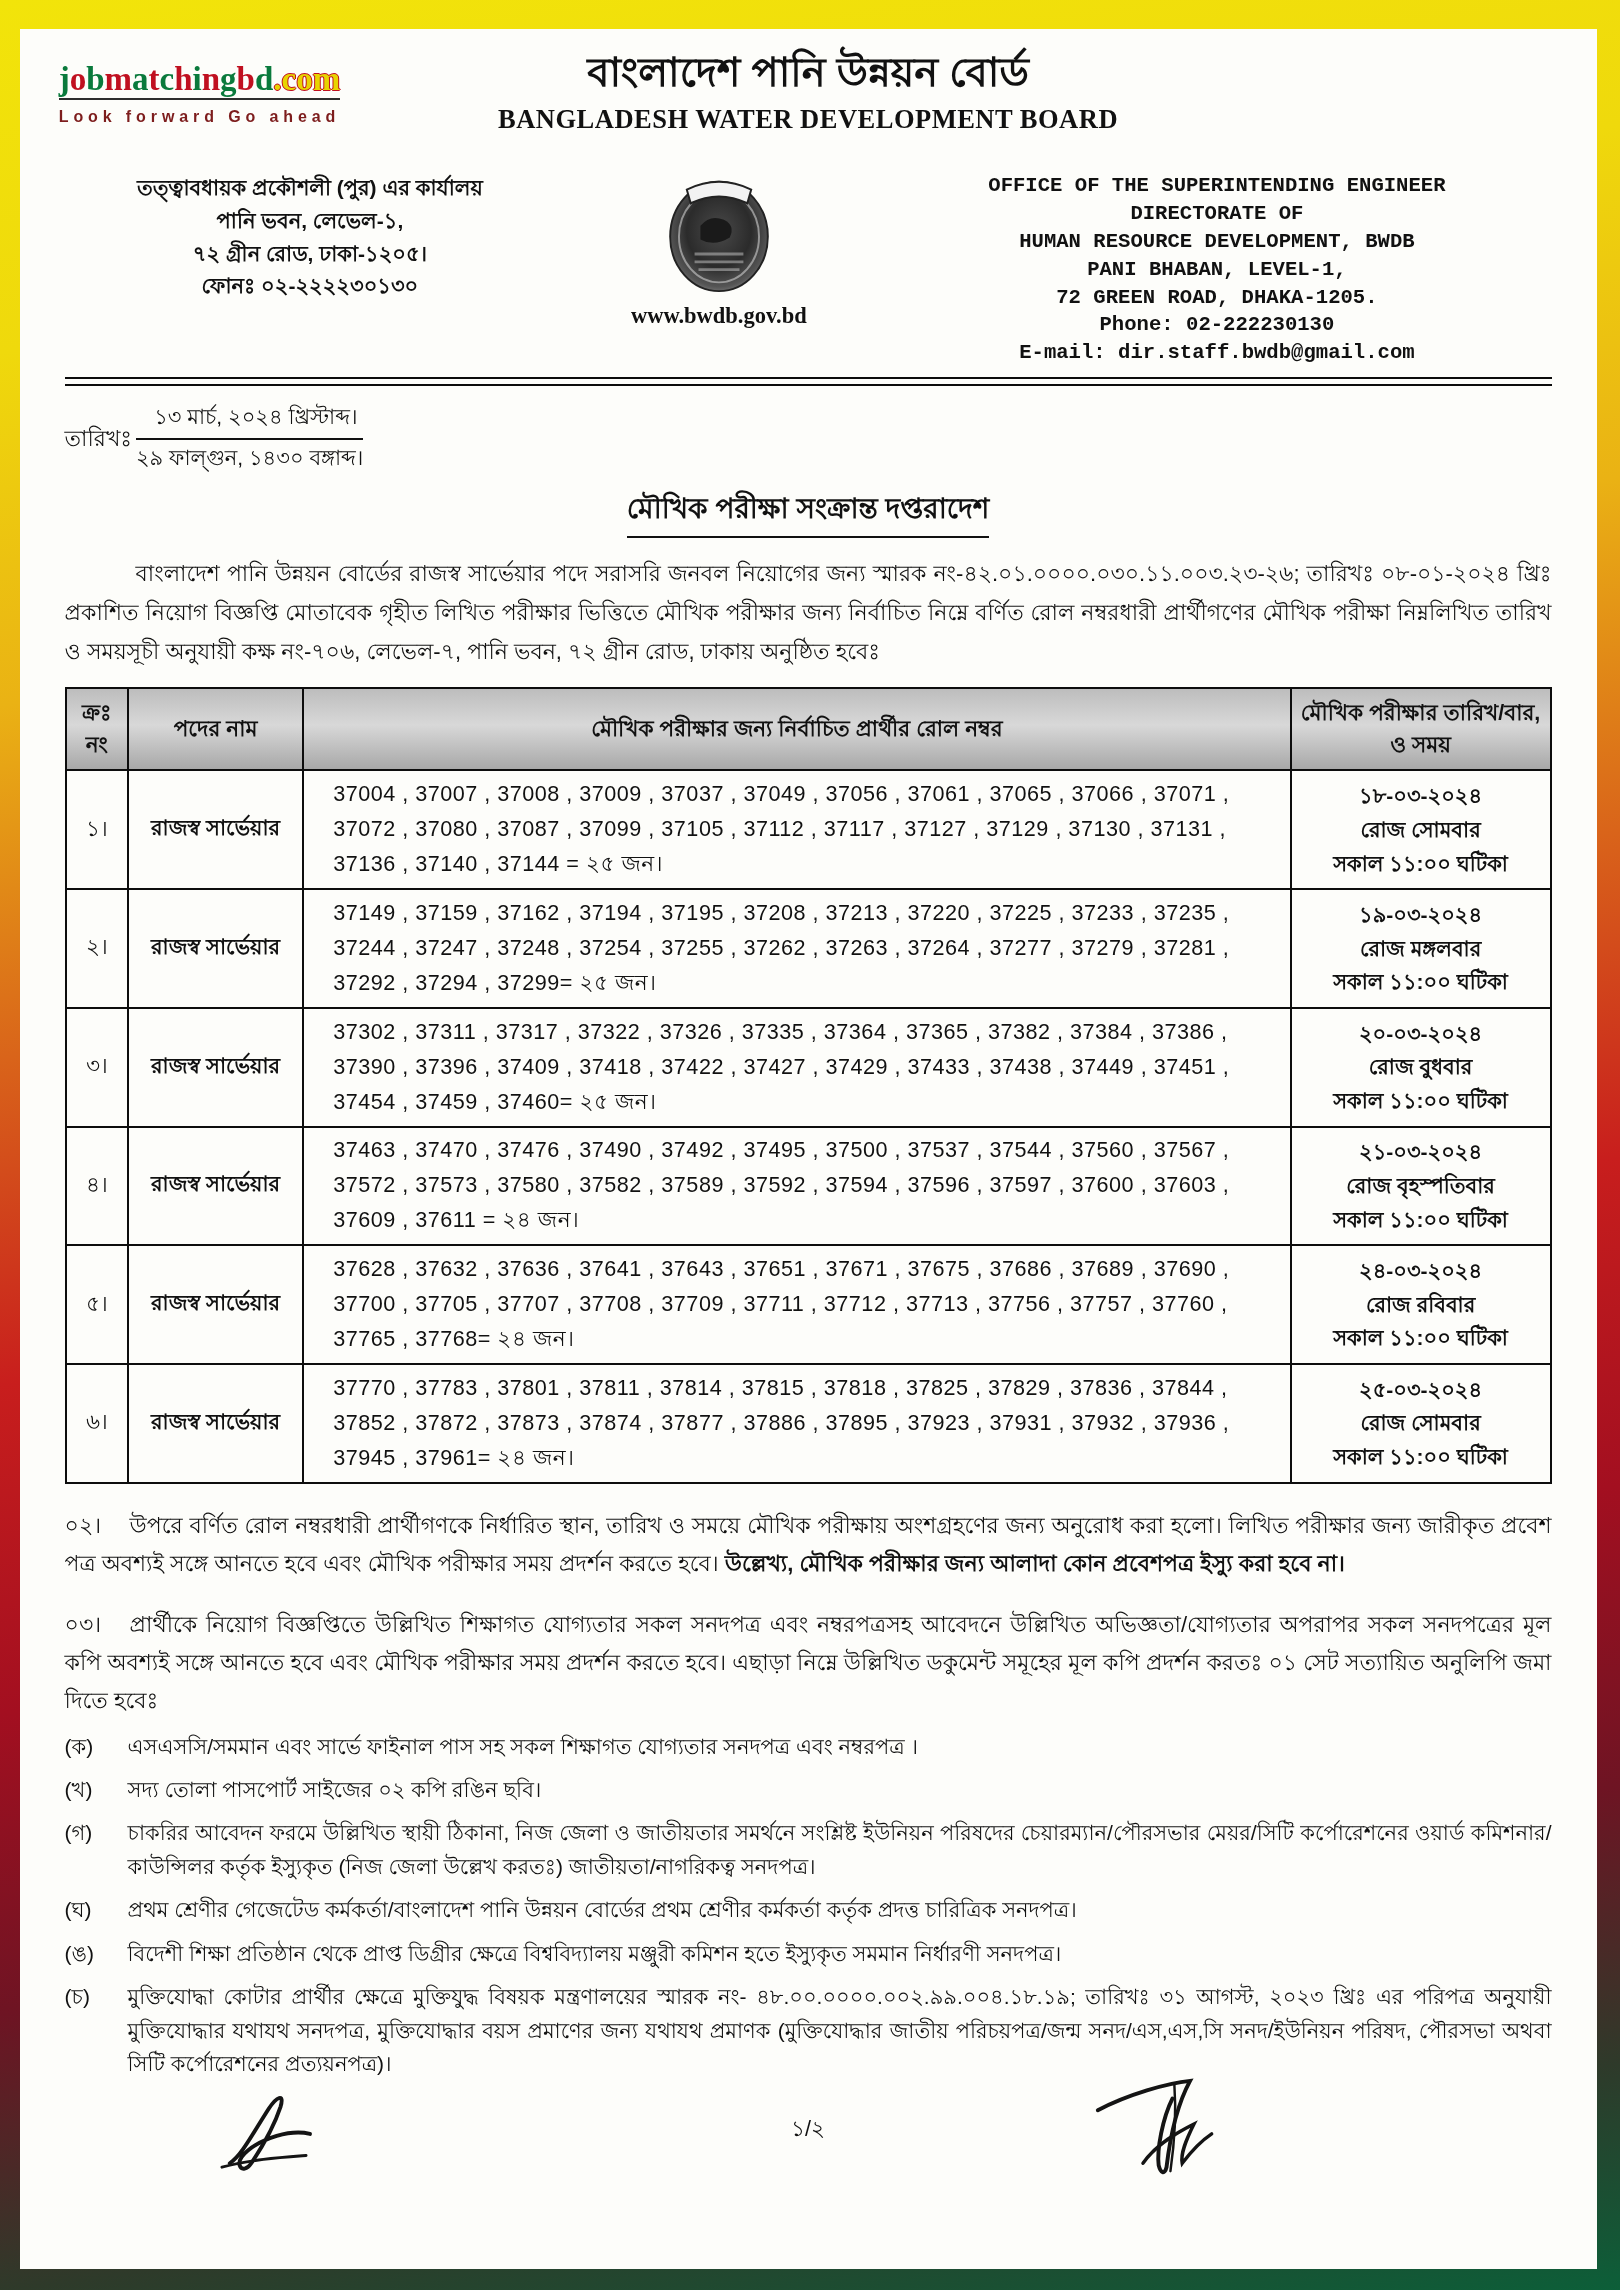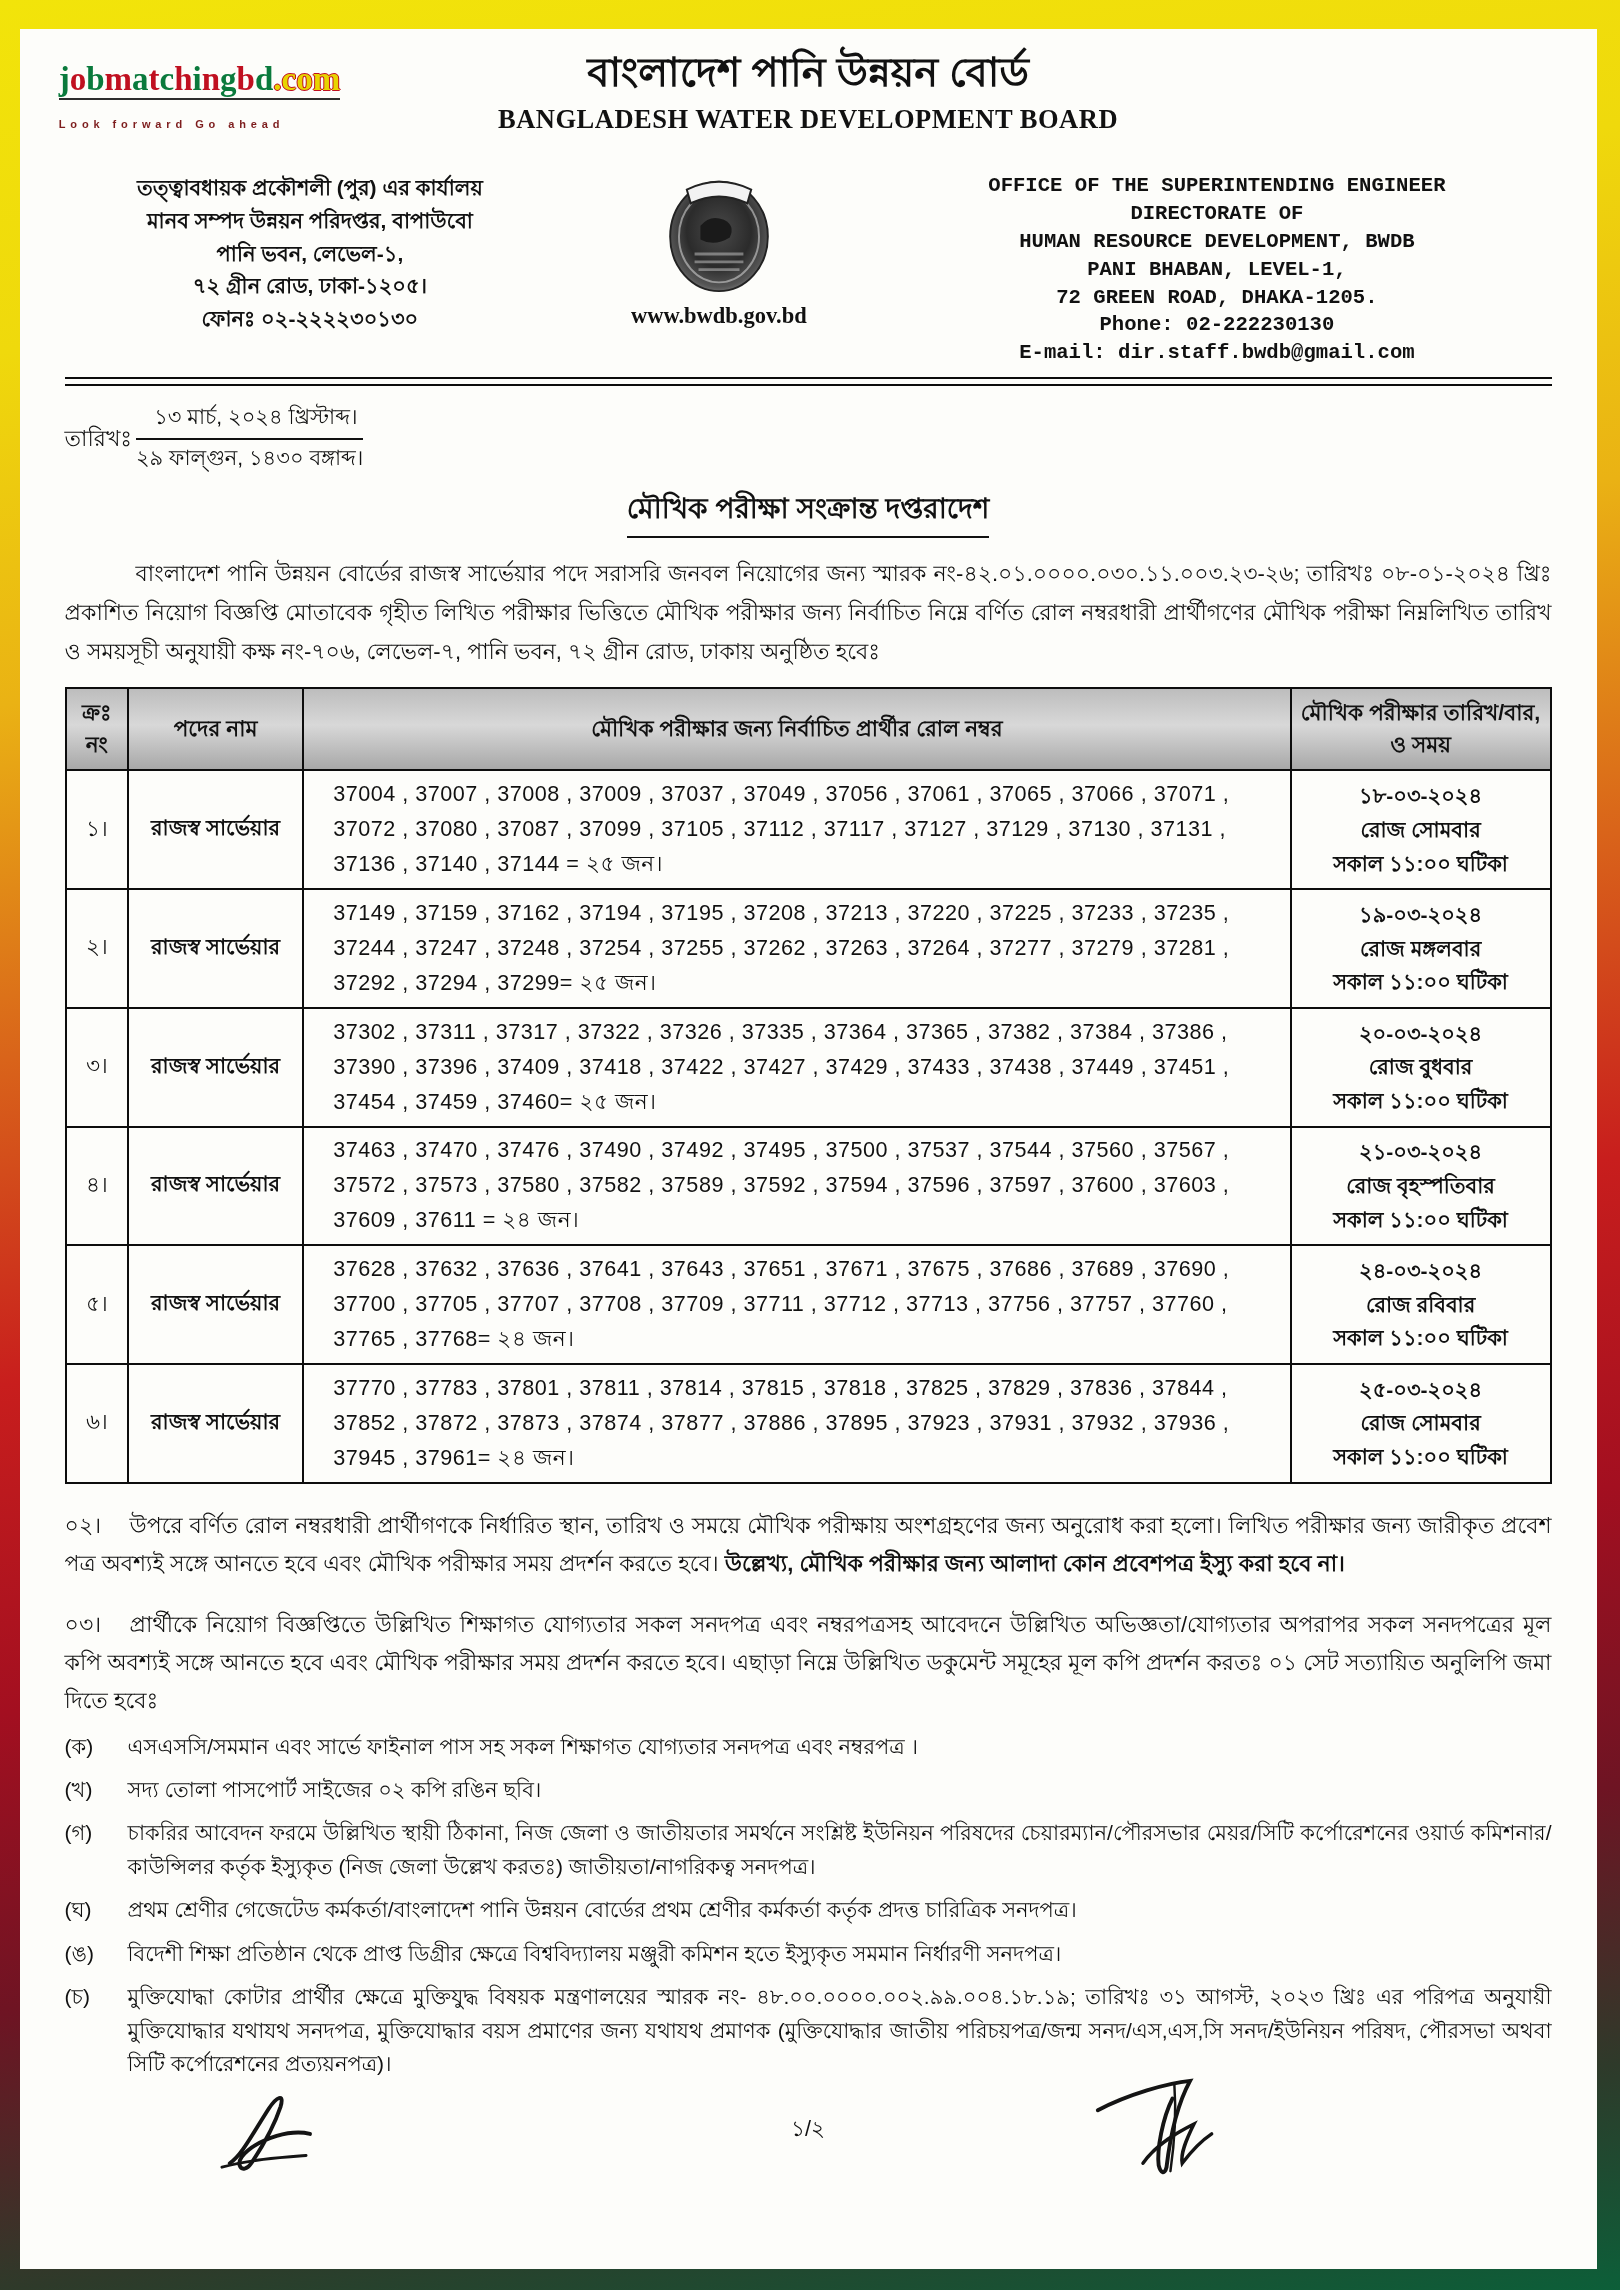--- a/index.html
+++ b/index.html
@@ -10,21 +10,21 @@
   .page{box-sizing:border-box;background:#fdfdfa;width:100%;height:100%;
     padding:15.7px 45px 9.8px 45px;overflow:hidden;position:relative;}
 
   
   .hdr-top{position:relative;min-height:116px;}
   .logo{position:absolute;left:-5.9px;top:18px;width:294px;}
   .logo .brand{font-weight:bold;font-size:33px;letter-spacing:0px;line-height:1;
     font-family:"Liberation Serif","DejaVu Serif",serif;
     border-bottom:2.9px solid #2d2d2d;display:inline-block;padding-bottom:2px;}
   .logo .brand span{display:inline-block;}
-  .logo .tagline{font-size:11px;letter-spacing:4.9px;color:#7d1d1d;font-weight:bold;margin-top:18px;}
+  .logo .tagline{font-size:16px;letter-spacing:4.9px;color:#7d1d1d;font-weight:bold;margin-top:8px;}
   .org-center{text-align:center;padding-top:3.9px;}
   .org-bn{font-size:40px;font-weight:bold;line-height:1.15;}
   .org-en{font-size:26.5px;font-weight:bold;font-family:"Liberation Serif","DejaVu Serif",serif;margin-top:9.8px;letter-spacing:0.5px;}
 
   .hdr-cols{display:flex;margin-top:11.8px;align-items:flex-start;}
   .addr-left{width:33%;text-align:center;font-weight:bold;font-size:21px;line-height:1.55;}
   .seal-col{width:22%;text-align:center;}
   .website{font-weight:bold;font-size:22.5px;font-family:"Liberation Serif","DejaVu Serif",serif;margin-top:2px;}
   .addr-right{width:45%;text-align:center;font-weight:bold;font-size:20.6px;line-height:1.35;
     font-family:Liberation Mono, monospace;}
@@ -87,21 +87,20 @@
       </div>
       <div class="org-center">
         <div class="org-bn">বাংলাদেশ পানি উন্নয়ন বোর্ড</div>
         <div class="org-en">BANGLADESH WATER DEVELOPMENT BOARD</div>
       </div>
     </div>
 
     <div class="hdr-cols">
       <div class="addr-left">
         <div>তত্ত্বাবধায়ক প্রকৌশলী (পুর) এর কার্যালয়</div>
-        <div>মানব সম্পদ উন্নয়ন পরিদপ্তর, বাপাউবো</div>
         <div>পানি ভবন, লেভেল-১,</div>
         <div>৭২ গ্রীন রোড, ঢাকা-১২০৫।</div>
         <div>ফোনঃ ০২-২২২২৩০১৩০</div>
       </div>
       <div class="seal-col">
         <svg width="116" height="125" viewBox="0 0 118 128">
           <defs>
             <radialGradient id="sealg" cx="50%" cy="45%" r="60%">
               <stop offset="0%" stop-color="#4a4a4a"></stop>
                 <stop offset="55%" stop-color="#2b2b2b"></stop>

